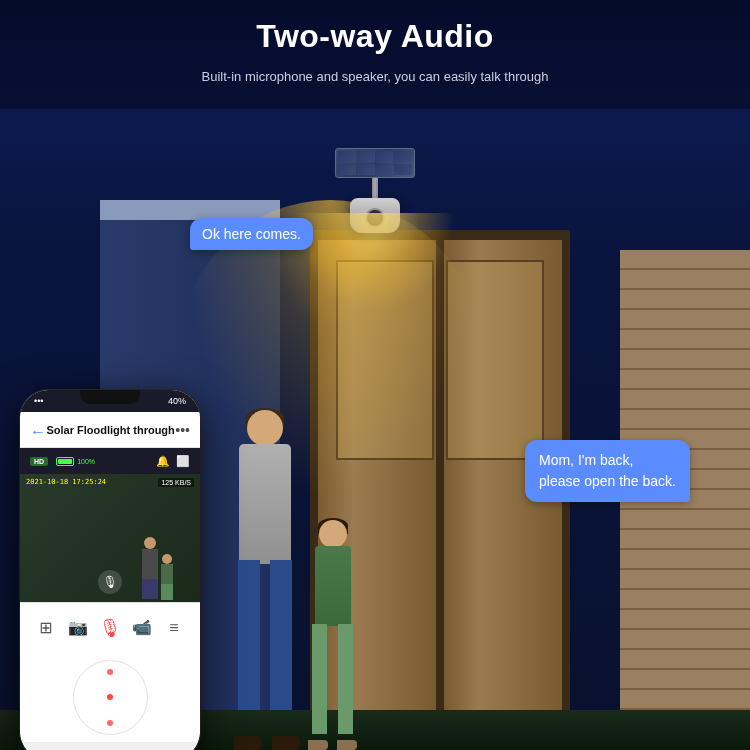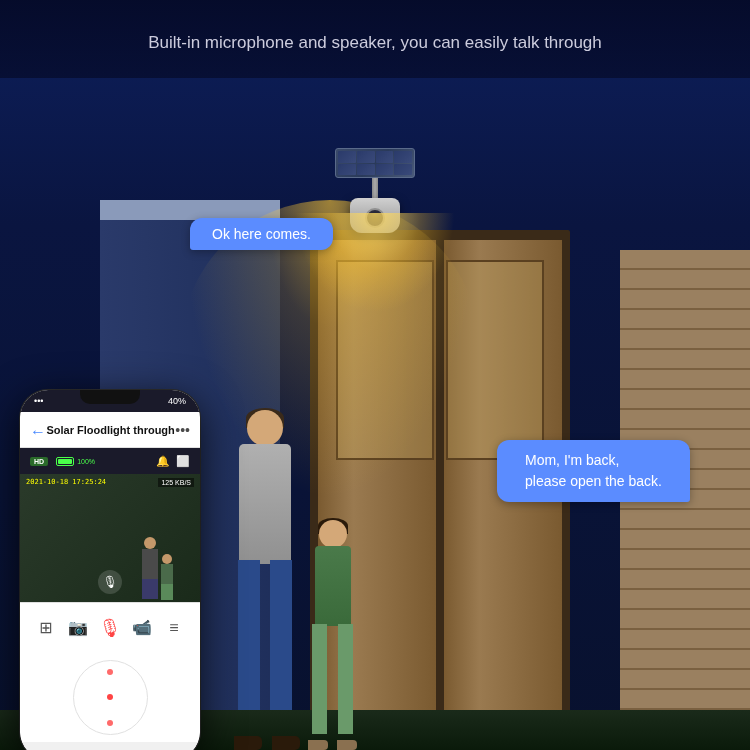--- a/index.html
+++ b/index.html
@@ -103,21 +103,21 @@
 
     .main-title {
       font-size: 32px;
       font-weight: 800;
       color: #ffffff;
       letter-spacing: 0.5px;
       margin-bottom: 8px;
     }
 
     .subtitle {
-      font-size: 17px;
+      font-size: 13px;
       color: #ccccdd;
       line-height: 1.5;
       max-width: 480px;
       margin: 12px auto;
     }
 
     
     .camera-mount {
       position: absolute;
       top: 148px;
@@ -185,36 +185,36 @@
       pointer-events: none;
     }
 
     
     .bubble-left {
       position: absolute;
       top: 218px;
       left: 190px;
       background: #5b8cff;
       color: white;
-      padding: 8px 22px;
+      padding: 8px 12px;
       border-radius: 12px 12px 12px 3px;
       font-size: 14px;
       font-weight: 500;
       z-index: 20;
       white-space: nowrap;
       box-shadow: 0 2px 8px rgba(0,0,0,0.3);
     }
 
     .bubble-right {
       position: absolute;
       top: 440px;
       right: 60px;
       background: #5b8cff;
       color: white;
-      padding: 10px 28px;
+      padding: 10px 14px;
       border-radius: 12px 12px 3px 12px;
       font-size: 14px;
       font-weight: 500;
       z-index: 20;
       line-height: 1.5;
       box-shadow: 0 2px 8px rgba(0,0,0,0.3);
     }
 
     
     .people-group {
@@ -866,18 +866,19 @@
             <div class="ptz-dot bottom"></div>
             <div class="ptz-dot center"></div>
           </div>
         </div>
 
       </div>
     </div>
   </div>
 
   <div class="header">
+    <h1 class="main-title">Two-way Audio</h1>
     <p class="subtitle">
       <span>Built-in microphone and speaker, you can easily talk through</span><br>
     </p>
   </div>
 
 </div>
 
 </body></html>

